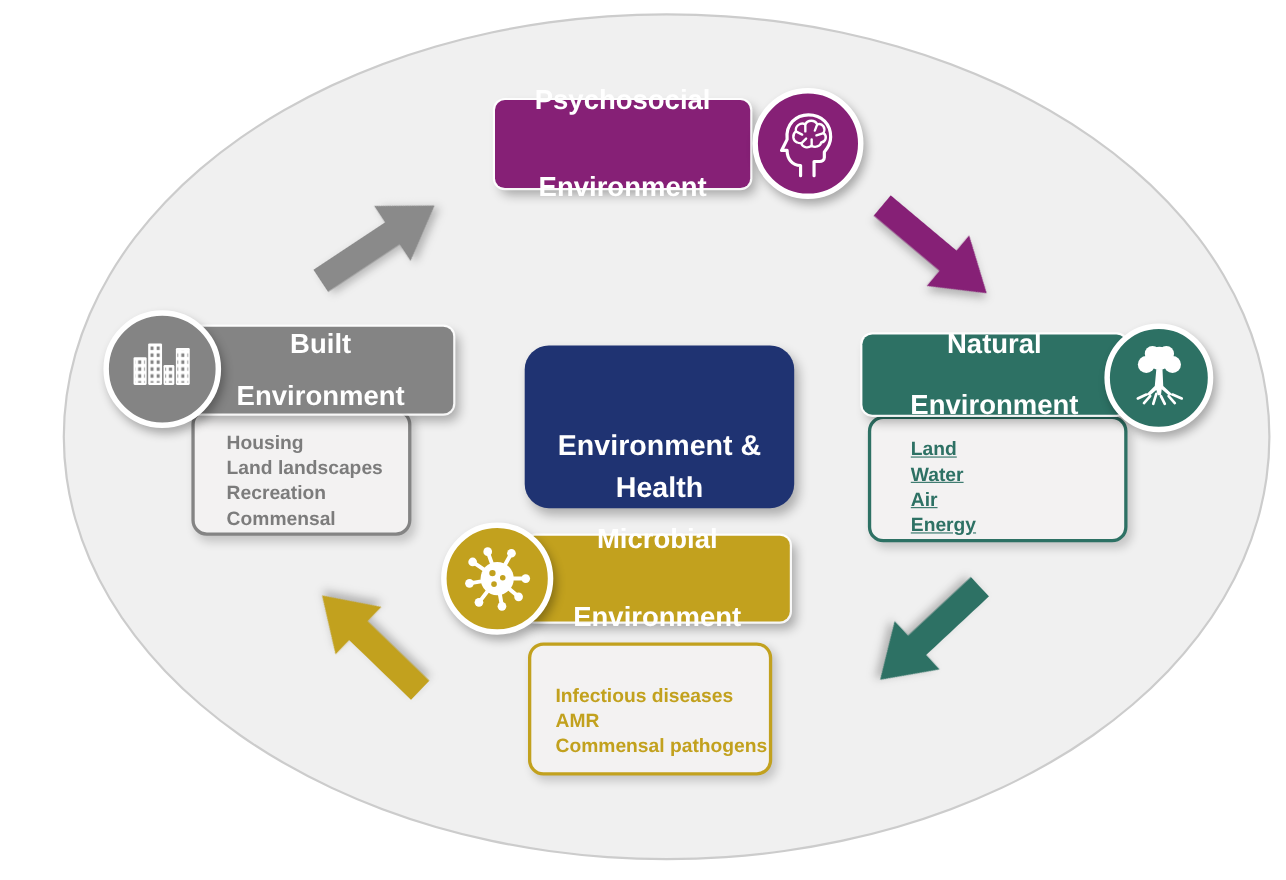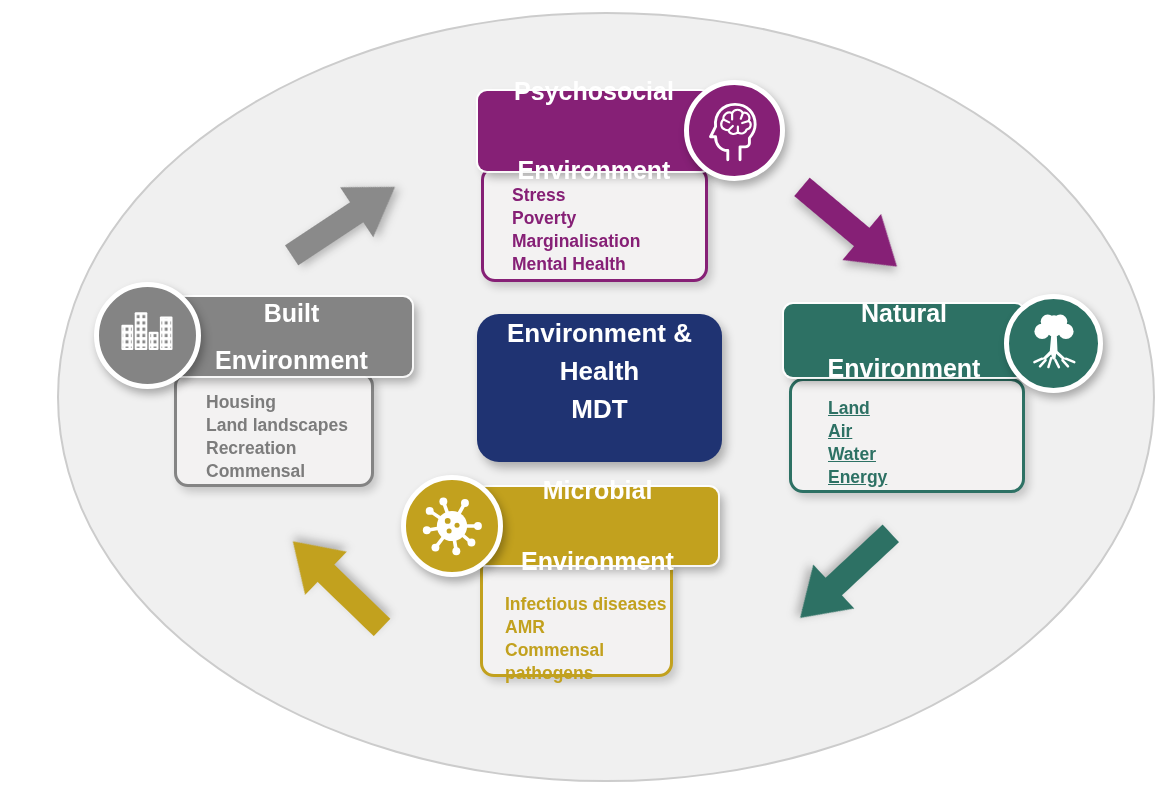--- a/index.html
+++ b/index.html
@@ -37,47 +37,47 @@
     font-weight:bold;font-size:25px;line-height:31px;text-align:center;
     display:flex;flex-direction:column;justify-content:center;
     box-shadow:0 0 0 2px rgba(255,255,255,0.9),5px 6px 10px rgba(0,0,0,0.3);}
 
   .badge{position:absolute;border-radius:50%;border:5px solid #ffffff;z-index:4;
     display:flex;align-items:center;justify-content:center;
     box-shadow:3px 5px 9px rgba(0,0,0,0.3);}
   .badge svg{display:block;}
 
   
-  .psy-header{left:478px;top:91px;width:232px;height:80px;background:var(--purple);gap:48px;}
+  .psy-header{left:450px;top:91px;width:232px;height:80px;background:var(--purple);gap:48px;}
   .psy-panel{left:481px;top:166px;width:227px;height:116px;border:3px solid var(--purple);
     padding:15px 0 0 28px;color:var(--purple);}
   .psy-badge{left:684px;top:80px;width:101px;height:101px;background:var(--purple);}
 
   
   .nat-header{left:784px;top:304px;width:240px;height:73px;background:var(--teal);gap:24px;}
   .nat-panel{left:789px;top:378px;width:236px;height:115px;border:3px solid var(--teal);
     padding:16px 0 0 36px;color:var(--teal);text-decoration:underline;}
   .nat-badge{left:1004px;top:294px;width:99px;height:99px;background:var(--teal);}
 
   
   .blt-header{left:171px;top:297px;width:241px;height:79px;background:var(--gray);gap:16px;}
   .blt-panel{left:174px;top:372px;width:200px;height:115px;border:3px solid var(--gray);
     padding:16px 0 0 29px;color:#7c7c7c;}
   .blt-badge{left:94px;top:282px;width:107px;height:107px;background:var(--gray);}
 
   
   .mic-header{left:477px;top:487px;width:241px;height:78px;background:var(--gold);gap:40px;}
-  .mic-panel{left:480px;top:556px;width:193px;height:121px;border:3px solid var(--gold);
+  .mic-panel{left:480px;top:584px;width:222px;height:121px;border:3px solid var(--gold);
     padding:34px 0 12px 22px;color:var(--gold);}
   .mic-badge{left:401px;top:475px;width:102px;height:102px;background:var(--gold);}
 
   .center-box{position:absolute;left:477px;top:314px;width:245px;height:148px;
     background:var(--navy);border-radius:22px;z-index:2;color:#ffffff;
     font-weight:bold;font-size:26px;line-height:38px;text-align:center;
-    display:flex;flex-direction:column;justify-content:flex-start;
+    display:flex;flex-direction:column;justify-content:flex-end;
     box-shadow:4px 6px 10px rgba(0,0,0,0.28);}
 </style>
 </head>
 <body>
 
 <div class="stage">
 
   <div class="ellipse"></div>
 
   <div class="arrow arrow-gray">
@@ -94,46 +94,40 @@
     <svg width="128" height="66" viewBox="0 0 128 66">
       <polygon points="0,21 78,21 78,3 124,33 78,63 78,45 0,45" fill="#2d7164"></polygon>
     </svg>
   </div>
   <div class="arrow arrow-gold">
     <svg width="128" height="66" viewBox="0 0 128 66">
       <polygon points="0,21 78,21 78,3 124,33 78,63 78,45 0,45" fill="#c2a11e"></polygon>
     </svg>
   </div>
 
-  <div class="panel psy-panel">
-    <div class="item">Stress</div>
-    <div class="item">Poverty</div>
-    <div class="item">Marginalisation</div>
-    <div class="item">Mental Health</div>
-  </div>
   <div class="header psy-header">
     <div>Psychosocial</div>
     <div>Environment</div>
   </div>
   <div class="badge psy-badge">
     <svg width="72" height="72" viewBox="0 0 100 100">
       <g fill="none" stroke="#ffffff" stroke-width="4" stroke-linejoin="round" stroke-linecap="round">
         <path d="M40 90 V77 C29 77 23 68 23 58 H16 L23 44 C21 25 34 13 50 13 C67 13 78 25 78 41 C78 49 75 54 70 60 V67 C70 70 67 72 64 72 H57 V90"></path>
       </g>
       <g fill="none" stroke="#ffffff" stroke-width="3" stroke-linejoin="round" stroke-linecap="round">
         <path d="M36 48 C30 46 29 38 34 34 C33 27 40 22 46 25 C49 19 58 19 61 25 C68 23 72 30 69 36 C74 40 72 47 66 48 C65 53 58 55 54 52 C49 56 42 54 41 49 C39 49 37 49 36 48 Z"></path>
         <path d="M46 25 L46 34 M54 52 L54 44 M61 25 L58 33 M34 34 L42 38 M69 36 L60 39 M41 49 L47 43"></path>
       </g>
     </svg>
   </div>
 
   <div class="panel nat-panel">
     <div class="item">Land</div>
+    <div class="item">Water</div>
     <div class="item">Air</div>
-    <div class="item">Water</div>
     <div class="item">Energy</div>
   </div>
   <div class="header nat-header">
     <div>Natural</div>
     <div>Environment</div>
   </div>
   <div class="badge nat-badge">
     <svg width="70" height="70" viewBox="0 0 100 100">
       <g fill="#ffffff">
         <circle cx="50" cy="24" r="15"></circle>
@@ -217,16 +211,15 @@
         <circle cx="44" cy="43" r="4"></circle>
         <circle cx="57" cy="49" r="3.5"></circle>
         <circle cx="46" cy="57" r="3.5"></circle>
       </g>
     </svg>
   </div>
 
   <div class="center-box">
     <div>Environment &amp;</div>
     <div>Health</div>
-    <div>MDT</div>
   </div>
 
 </div>
 
 </body></html>

